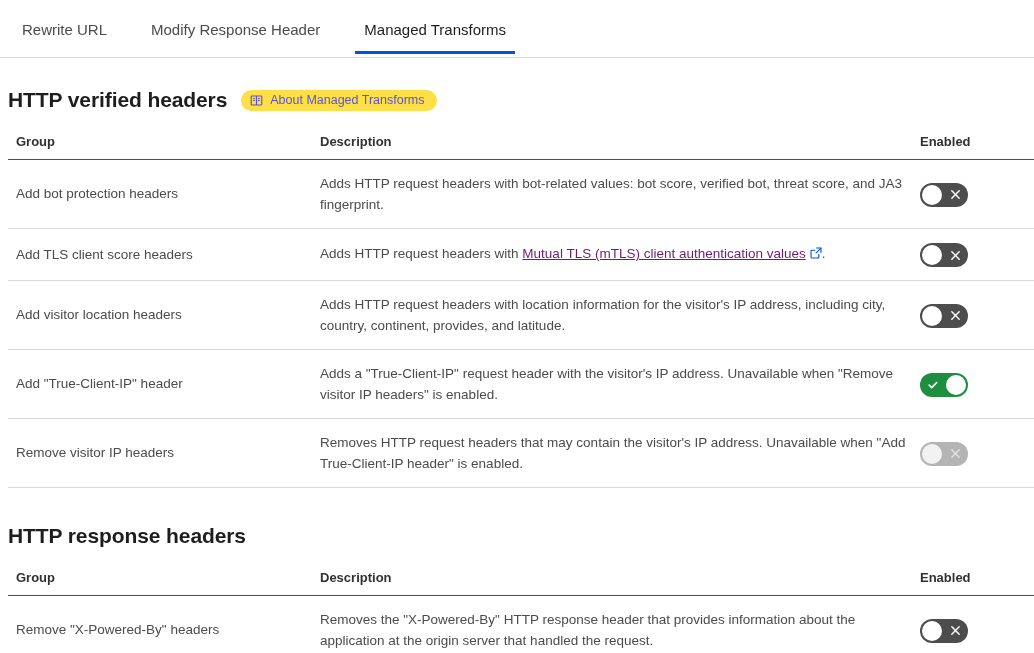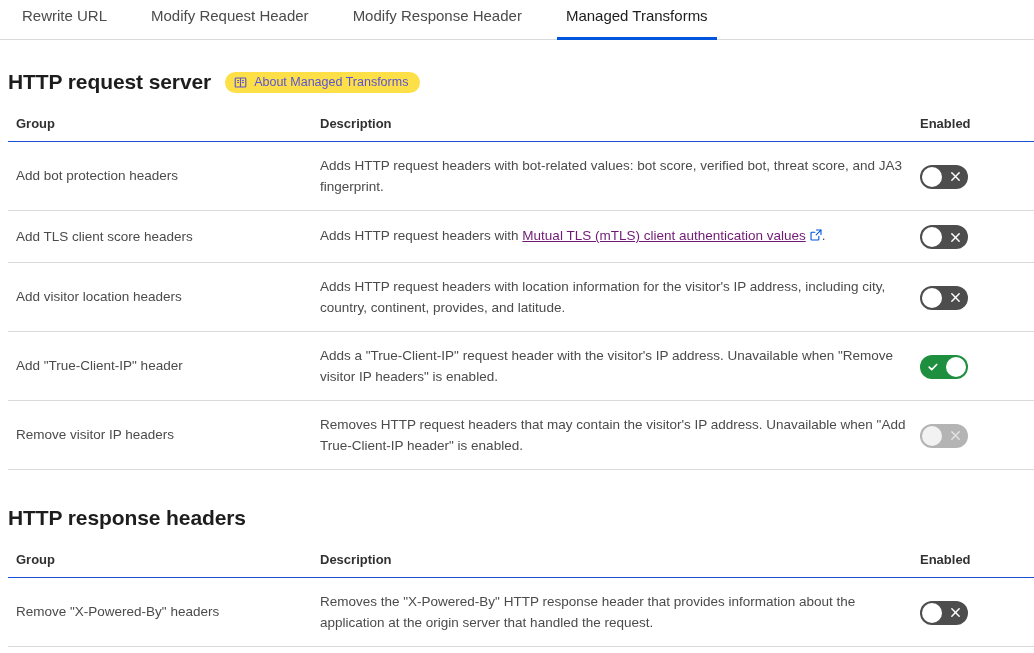--- a/index.html
+++ b/index.html
@@ -8,23 +8,23 @@
     width: 1034px; height: 653px;
     background: #ffffff;
     font-family: "Liberation Sans", sans-serif;
     color: #313131;
     overflow: hidden;
   }
 
   
   .tabbar {
     position: relative;
-    height: 40px;
+    height: 58px;
     display: flex;
-    align-items: flex-end;
+    align-items: center;
     padding: 0;
   }
   .tabbar::after {
     content: "";
     position: absolute;
     left: 0; right: 0; bottom: 0;
     height: 1px;
     background: #d9d9d9;
   }
   .tab {
@@ -169,36 +169,33 @@
   .spacer-3 { height: 22px; }
 </style>
 </head>
 <body>
 
 <div class="tabbar">
   <div class="tab">
     <span>Rewrite URL</span>
   </div>
   <div class="tab">
-    <span>Modify Request Header</span>
-  </div>
-  <div class="tab">
     <span>Modify Response Header</span>
   </div>
   <div class="tab active">
     <span>Managed Transforms</span>
   </div>
 </div>
 
 <div class="spacer-1"></div>
 
 <div class="section">
 
   <div class="section-head">
-    <div class="sec-title">HTTP request server</div>
+    <div class="sec-title">HTTP verified headers</div>
     <div class="badge">
       <span class="badge-icon">
         <svg width="13" height="13" viewBox="0 0 16 16" fill="none" aria-hidden="true">
           <rect x="1.5" y="2.5" width="13" height="11" rx="1" stroke="#5b53d6" stroke-width="1.4"></rect>
           <line x1="8" y1="2.5" x2="8" y2="13.5" stroke="#5b53d6" stroke-width="1.4"></line>
           <line x1="3.8" y1="5.6" x2="6.2" y2="5.6" stroke="#5b53d6" stroke-width="1.2"></line>
           <line x1="3.8" y1="8" x2="6.2" y2="8" stroke="#5b53d6" stroke-width="1.2"></line>
           <line x1="9.8" y1="5.6" x2="12.2" y2="5.6" stroke="#5b53d6" stroke-width="1.2"></line>
           <line x1="9.8" y1="8" x2="12.2" y2="8" stroke="#5b53d6" stroke-width="1.2"></line>
         </svg>

